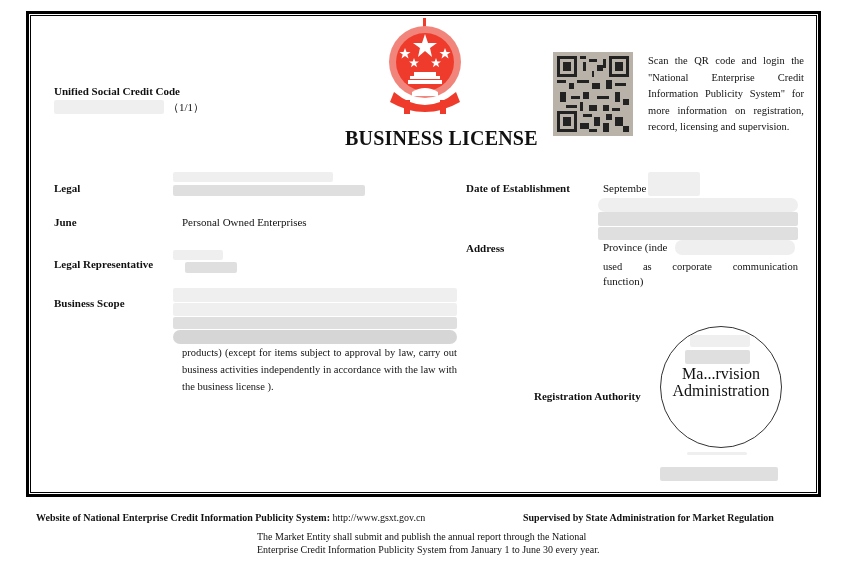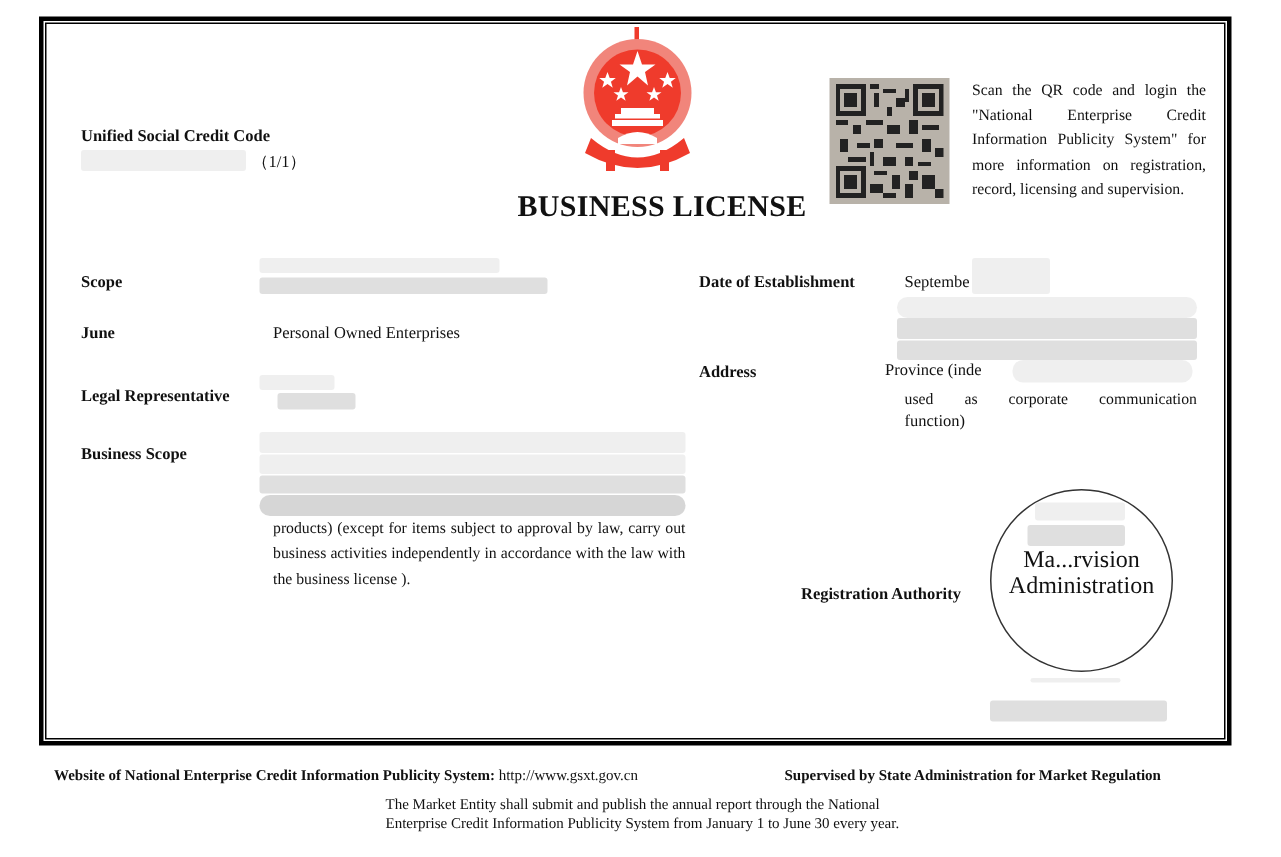--- a/index.html
+++ b/index.html
@@ -132,21 +132,21 @@
         <rect x="20" y="20" width="3" height="3"></rect>
         <rect x="8" y="22" width="3" height="2"></rect>
       <rect x="16" y="22" width="2" height="3"></rect>
         <rect x="23" y="23" width="2" height="2"></rect>
         <rect x="11" y="24" width="3" height="1"></rect>
     </g>
   </svg>
 </div>
 <div class="abs qr-text">Scan the QR code and login the "National Enterprise Credit Information Publicity System" for more information on registration, record, licensing and supervision.</div>
 
-<div class="abs lbl" style="left:54px;top:182px;">Scope</div>
+<div class="abs lbl" style="left:54px;top:182px;">Legal</div>
 <div class="blur light" style="left:173px;top:172px;width:160px;height:10px;"></div>
 <div class="blur" style="left:173px;top:185px;width:192px;height:11px;"></div>
 
 <div class="abs lbl" style="left:54px;top:216px;">June</div>
 <div class="abs val" style="left:182px;top:216px;">Personal Owned Enterprises</div>
 
 <div class="abs lbl" style="left:54px;top:258px;">Legal Representative</div>
 <div class="blur light" style="left:173px;top:250px;width:50px;height:10px;"></div>
 <div class="blur" style="left:185px;top:262px;width:52px;height:11px;"></div>
 
@@ -158,21 +158,21 @@
 <div class="abs scope-text">products) (except for items subject to approval by law, carry out business activities independently in accordance with the law with the business license ).</div>
 
 <div class="abs lbl" style="left:466px;top:182px;">Date of Establishment</div>
 <div class="abs val" style="left:603px;top:182px;">Septembe</div>
 <div class="blur light" style="left:648px;top:172px;width:52px;height:24px;"></div>
 
 <div class="abs lbl" style="left:466px;top:242px;">Address</div>
 <div class="blur light" style="left:598px;top:198px;width:200px;height:14px;border-radius:7px;"></div>
 <div class="blur" style="left:598px;top:212px;width:200px;height:14px;"></div>
 <div class="blur" style="left:598px;top:227px;width:200px;height:13px;"></div>
-<div class="abs val" style="left:590px;top:241px;">Province (inde</div>
+<div class="abs val" style="left:603px;top:241px;">Province (inde</div>
 <div class="blur light" style="left:675px;top:240px;width:120px;height:15px;border-radius:7px;"></div>
 <div class="abs addr-lines" style="top:258px;text-align-last:justify;">used as corporate communication</div>
 <div class="abs val" style="left:603px;top:275px;">function)</div>
 
 <div class="abs lbl" style="left:534px;top:390px;">Registration Authority</div>
 <div class="abs seal"></div>
 <div class="blur light" style="left:690px;top:335px;width:60px;height:12px;"></div>
 <div class="blur" style="left:685px;top:350px;width:65px;height:14px;"></div>
 <div class="abs seal-text">
   <div>Ma...rvision</div>

